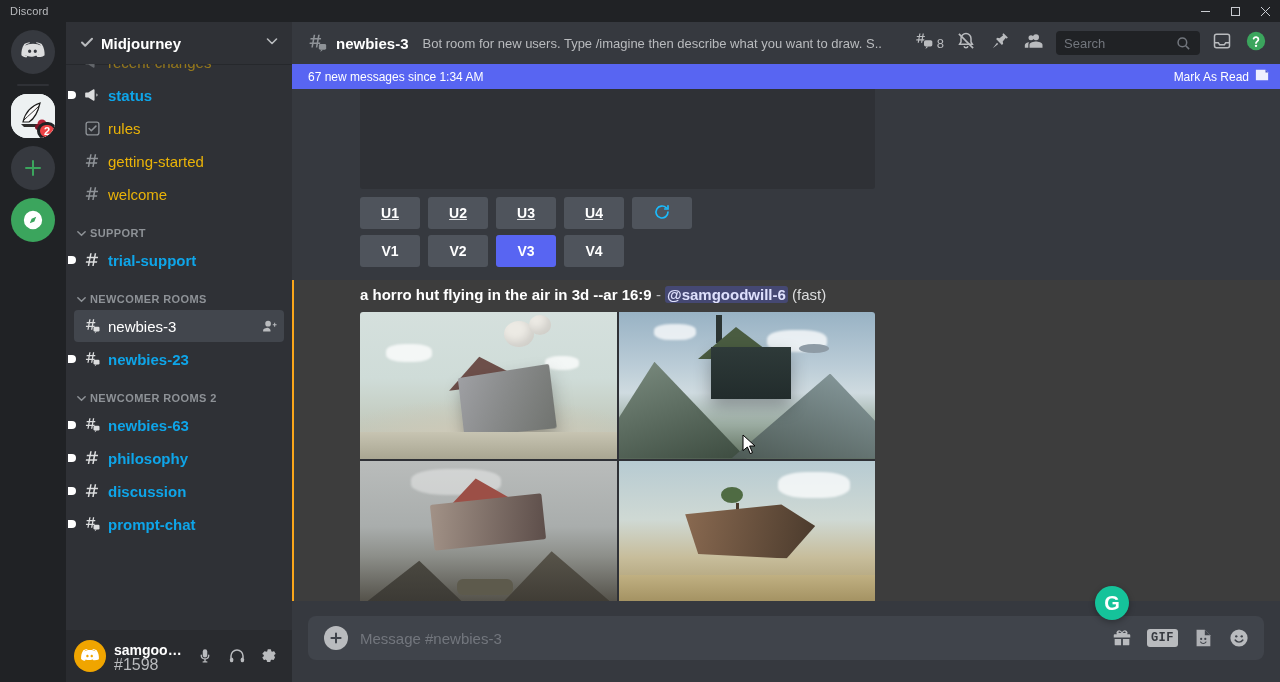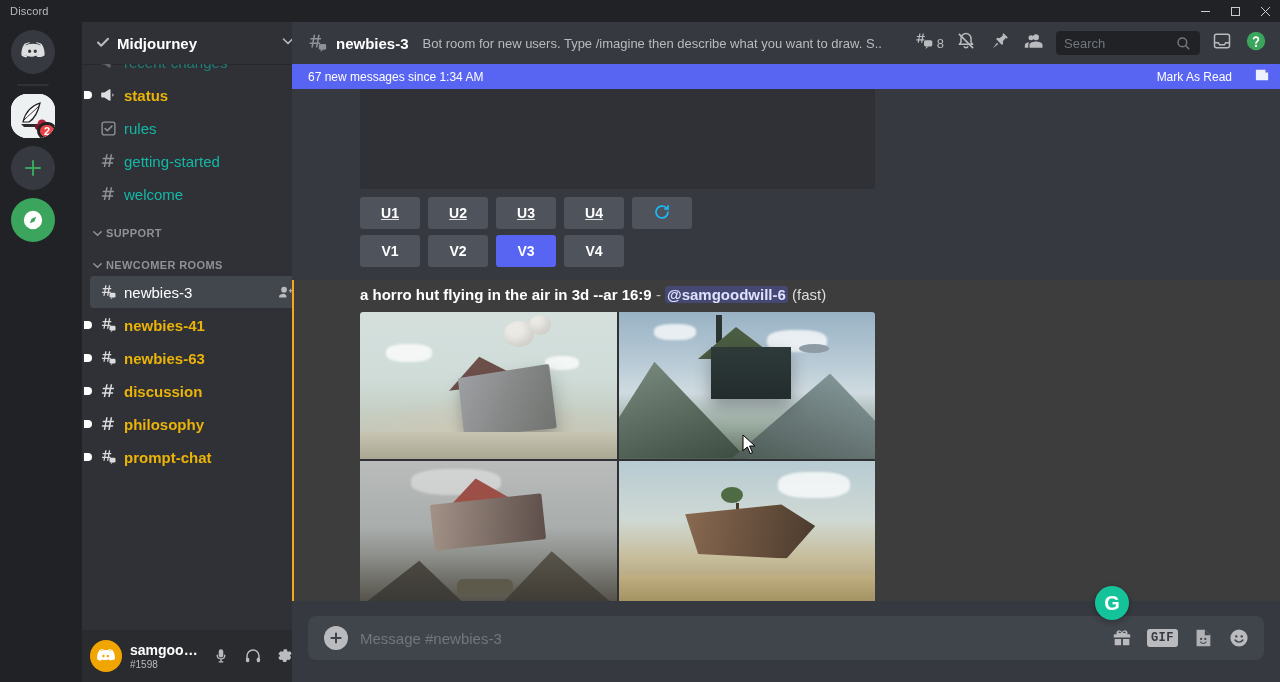--- a/index.html
+++ b/index.html
@@ -50,21 +50,21 @@
     background: #ed4245; color: #fff; font-size: 11px; font-weight: bold;
     display: flex; align-items: center; justify-content: center;
     border: 3px solid #202225; padding: 0 4px;
   }
   .rail-icon.add { color: #3ba55d; }
   .rail-icon.explore { background: #3ba55d; color: #fff; }
 
   
   .sidebar {
     position: absolute; left: 66px; top: 22px; width: 226px; height: 660px;
-    background: #2f3136; display: flex; flex-direction: column; margin-left: 16px;
+    background: #2f3136; display: flex; flex-direction: column;
   }
   .guild-header {
     height: 42px; flex: 0 0 42px; display: flex; align-items: center;
     padding: 0 12px 0 14px; box-shadow: 0 1px 0 rgba(0,0,0,.18);
     cursor: pointer;
   }
   .guild-check { color: #b9bbbe; font-size: 13px; margin-right: 7px; }
   .guild-name {
     font-size: 15px; font-weight: bold; color: #fff; flex: 1;
     white-space: nowrap; overflow: hidden; text-overflow: ellipsis;
@@ -85,41 +85,41 @@
     display: flex; align-items: center; height: 32px; margin: 1px 8px 1px 8px;
     border-radius: 4px; padding: 0 6px 0 8px; cursor: pointer;
   }
   .chan.selected { background: #42464d; }
   .chan-dot {
     position: absolute; left: -6px; top: 50%; transform: translateY(-50%);
     width: 8px; height: 8px; background: #fff; border-radius: 0 4px 4px 0;
   }
   .chan-ico { width: 20px; height: 20px; flex: 0 0 20px; margin-right: 6px; color: #8e9297; display:flex; align-items:center; justify-content:center;}
   .chan-name {
-    font-size: 15px; color: #14b8a6; white-space: nowrap;
+    font-size: 15px; color: #eab308; white-space: nowrap;
     overflow: hidden; text-overflow: ellipsis; flex: 1;
   }
-  .chan.unread .chan-name { color: #eab308; font-weight: bold; }
+  .chan.unread .chan-name { color: #0ea5e9; font-weight: bold; }
   .chan.unread .chan-ico { color: #dcddde; }
   .chan.selected .chan-name { color: #fff; }
   .chan.selected .chan-ico { color: #dcddde; }
   .chan-action { color: #b9bbbe; display: flex; align-items: center; }
 
   .userbar {
     flex: 0 0 52px; height: 52px; background: #292b2f;
     display: flex; align-items: center; padding: 0 8px;
   }
   .avatar {
     width: 32px; height: 32px; border-radius: 50%;
     background: #f0a500; display: flex; align-items: center; justify-content: center;
     margin-right: 8px; flex: 0 0 32px;
   }
   .uname { font-size: 14px; font-weight: bold; color: #fff; line-height: 16px;
     max-width: 76px; overflow: hidden; text-overflow: ellipsis; white-space: nowrap;}
-  .utag { font-size: 10px; color: #b9bbbe; line-height: 13px; }
+  .utag { font-size: 16px; color: #b9bbbe; line-height: 13px; }
   .user-actions { display: flex; margin-left: auto; gap: 2px; }
   .ubtn { width: 30px; height: 30px; display: flex; align-items: center; justify-content: center; color: #b9bbbe; border-radius: 4px; cursor: pointer;}
 
   
   .main {
     position: absolute; left: 292px; top: 22px; width: 988px; height: 660px;
     background: #36393f; display: flex; flex-direction: column;
   }
   .chan-header {
     flex: 0 0 42px; height: 42px; display: flex; align-items: center;
@@ -145,21 +145,21 @@
   }
   .searchbox input::placeholder { color: #72767d; }
 
   
   .unread-banner {
     position: absolute; top: 42px; left: 0; width: 988px; height: 25px;
     background: #5865f2; display: flex; align-items: center;
     padding: 0 10px 0 16px; z-index: 5; font-size: 12px; color: #fff;
     cursor: pointer;
   }
-  .banner-right { margin-left: auto; display: flex; align-items: center; gap: 22px; font-size: 12px; color:#fff;}
+  .banner-right { margin-left: auto; display: flex; align-items: center; gap: 5px; font-size: 12px; color:#fff;}
 
   
   .messages {
     flex: 1; position: relative; overflow: hidden;
   }
   .msg-inner { position: absolute; left: 0; top: -10px; width: 988px; }
   .msg {
     position: relative; padding: 0 16px 0 68px;
   }
   .msg.highlight { background: rgba(250, 166, 26, 0.04); border-left: 2px solid #faa61a; padding-left: 66px; }
@@ -393,20 +393,29 @@
       </span>
       <span class="chan-name">welcome</span>
     </div>
 
     <div class="cat">
       <svg width="11" height="11" viewBox="0 0 12 12">
           <path d="M2 4l4 4 4-4" stroke="currentColor" stroke-width="1.6" fill="none" stroke-linecap="round"></path>
         </svg>
       <span>SUPPORT</span>
     </div>
+    <div class="chan unread">
+      <span class="chan-dot"></span>
+      <span class="chan-ico">
+        <svg width="18" height="18" viewBox="0 0 24 24" fill="currentColor">
+            <path d="M9.6 3l-.9 4.5H5.2l-.35 2h3.45l-.8 4H4l-.35 2h3.5L6.3 20h2l.85-4.5h4L12.3 20h2l.85-4.5h3.5l.35-2H15.5l.8-4h3.5l.35-2H16.7L17.6 3h-2l-.9 4.5h-4L11.6 3h-2zm.5 6.5h4l-.8 4h-4l.8-4z"></path>
+          </svg>
+      </span>
+      <span class="chan-name">trial-support</span>
+    </div>
 
     <div class="cat">
       <svg width="11" height="11" viewBox="0 0 12 12">
           <path d="M2 4l4 4 4-4" stroke="currentColor" stroke-width="1.6" fill="none" stroke-linecap="round"></path>
         </svg>
       <span>NEWCOMER ROOMS</span>
     </div>
     <div class="chan selected">
       <span class="chan-ico">
         <svg width="18" height="18" viewBox="0 0 24 24" fill="currentColor">
@@ -425,52 +434,58 @@
     </div>
     <div class="chan unread">
       <span class="chan-dot"></span>
       <span class="chan-ico">
         <svg width="18" height="18" viewBox="0 0 24 24" fill="currentColor">
             <path d="M8.4 3l-.7 3.6H5l-.3 1.7h2.7l-.6 3.2H4.1l-.3 1.7h2.7L5.8 17h1.7l.7-3.8h3.2L10.7 17h1.7l.7-3.8h2.2l.3-1.7h-2.2l.6-3.2h2.2l.3-1.7h-2.2L15 3h-1.7l-.7 3.6H9.4L10.1 3H8.4zm.7 5.3h3.2l-.6 3.2H8.5l.6-3.2z"></path>
             <rect x="14" y="13" width="8" height="6.4" rx="1.6"></rect>
             <path d="M16.4 19.4l-.8 2.4 3-2.4h-2.2z"></path>
           </svg>
       </span>
-      <span class="chan-name">newbies-41</span>
-    </div>
-
+      <span class="chan-name">newbies-23</span>
+    </div>
+
+    <div class="cat">
+      <svg width="11" height="11" viewBox="0 0 12 12">
+          <path d="M2 4l4 4 4-4" stroke="currentColor" stroke-width="1.6" fill="none" stroke-linecap="round"></path>
+        </svg>
+      <span>NEWCOMER ROOMS 2</span>
+    </div>
     <div class="chan unread">
       <span class="chan-dot"></span>
       <span class="chan-ico">
         <svg width="18" height="18" viewBox="0 0 24 24" fill="currentColor">
             <path d="M8.4 3l-.7 3.6H5l-.3 1.7h2.7l-.6 3.2H4.1l-.3 1.7h2.7L5.8 17h1.7l.7-3.8h3.2L10.7 17h1.7l.7-3.8h2.2l.3-1.7h-2.2l.6-3.2h2.2l.3-1.7h-2.2L15 3h-1.7l-.7 3.6H9.4L10.1 3H8.4zm.7 5.3h3.2l-.6 3.2H8.5l.6-3.2z"></path>
             <rect x="14" y="13" width="8" height="6.4" rx="1.6"></rect>
             <path d="M16.4 19.4l-.8 2.4 3-2.4h-2.2z"></path>
           </svg>
       </span>
       <span class="chan-name">newbies-63</span>
     </div>
 
     <div class="chan unread">
       <span class="chan-dot"></span>
       <span class="chan-ico">
         <svg width="18" height="18" viewBox="0 0 24 24" fill="currentColor">
             <path d="M9.6 3l-.9 4.5H5.2l-.35 2h3.45l-.8 4H4l-.35 2h3.5L6.3 20h2l.85-4.5h4L12.3 20h2l.85-4.5h3.5l.35-2H15.5l.8-4h3.5l.35-2H16.7L17.6 3h-2l-.9 4.5h-4L11.6 3h-2zm.5 6.5h4l-.8 4h-4l.8-4z"></path>
           </svg>
       </span>
-      <span class="chan-name">discussion</span>
+      <span class="chan-name">philosophy</span>
     </div>
     <div class="chan unread">
       <span class="chan-dot"></span>
       <span class="chan-ico">
         <svg width="18" height="18" viewBox="0 0 24 24" fill="currentColor">
             <path d="M9.6 3l-.9 4.5H5.2l-.35 2h3.45l-.8 4H4l-.35 2h3.5L6.3 20h2l.85-4.5h4L12.3 20h2l.85-4.5h3.5l.35-2H15.5l.8-4h3.5l.35-2H16.7L17.6 3h-2l-.9 4.5h-4L11.6 3h-2zm.5 6.5h4l-.8 4h-4l.8-4z"></path>
           </svg>
       </span>
-      <span class="chan-name">philosophy</span>
+      <span class="chan-name">discussion</span>
     </div>
     <div class="chan unread">
       <span class="chan-dot"></span>
       <span class="chan-ico">
         <svg width="18" height="18" viewBox="0 0 24 24" fill="currentColor">
             <path d="M8.4 3l-.7 3.6H5l-.3 1.7h2.7l-.6 3.2H4.1l-.3 1.7h2.7L5.8 17h1.7l.7-3.8h3.2L10.7 17h1.7l.7-3.8h2.2l.3-1.7h-2.2l.6-3.2h2.2l.3-1.7h-2.2L15 3h-1.7l-.7 3.6H9.4L10.1 3H8.4zm.7 5.3h3.2l-.6 3.2H8.5l.6-3.2z"></path>
             <rect x="14" y="13" width="8" height="6.4" rx="1.6"></rect>
             <path d="M16.4 19.4l-.8 2.4 3-2.4h-2.2z"></path>
           </svg>
       </span>

